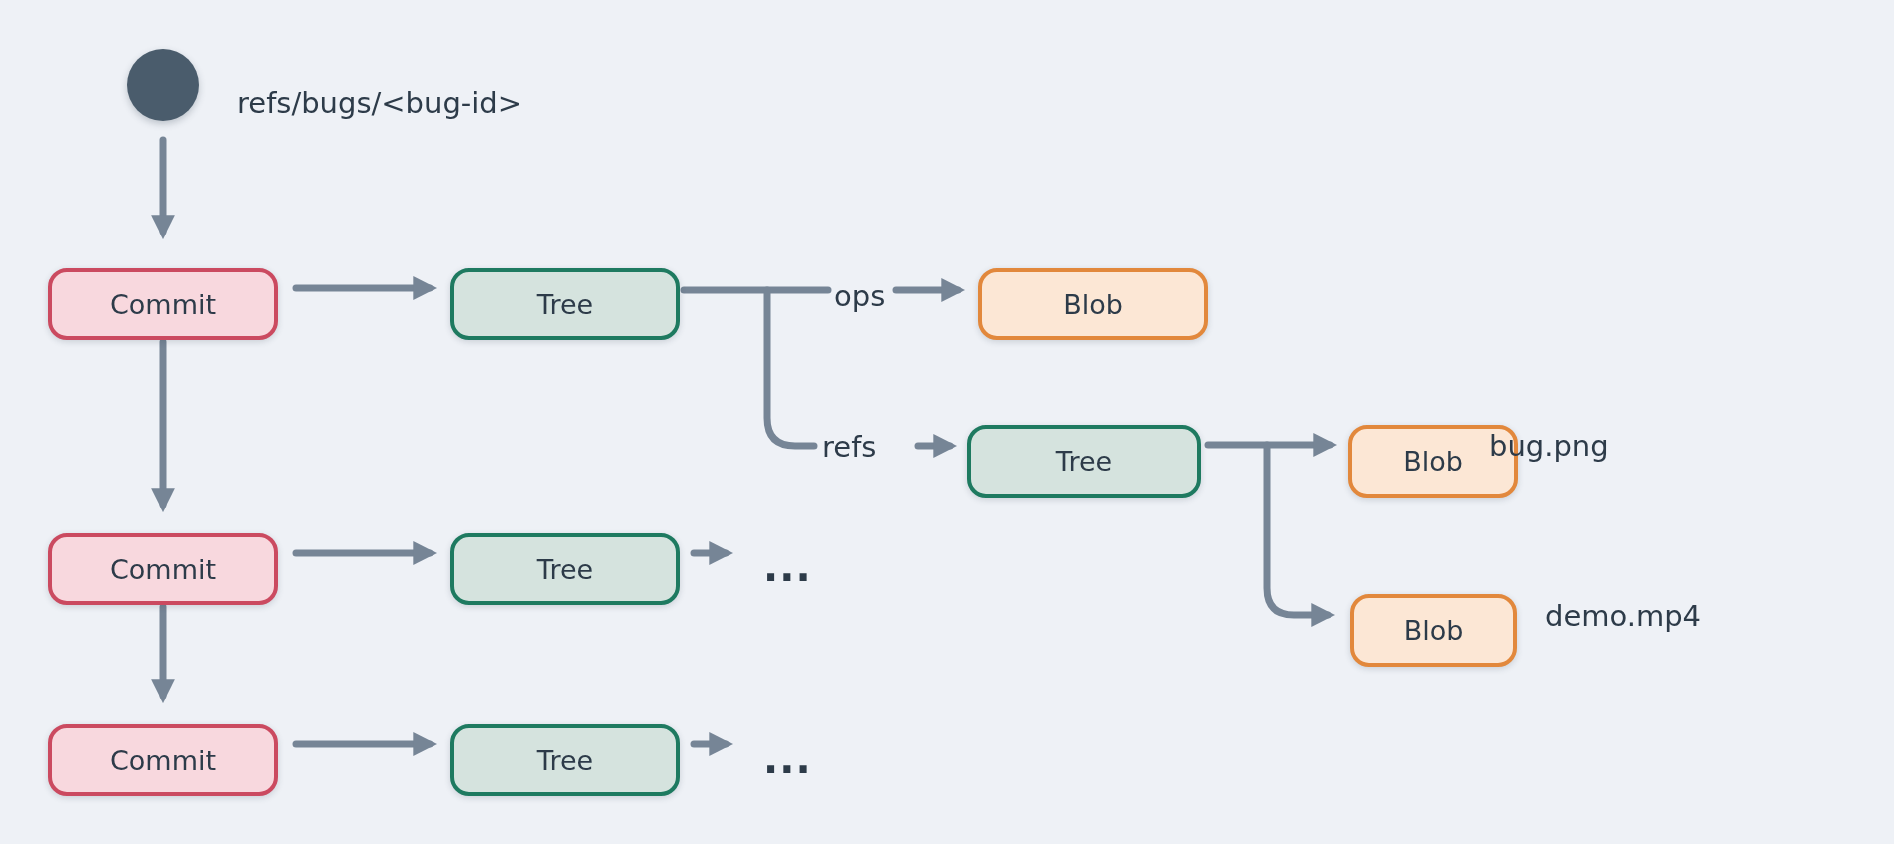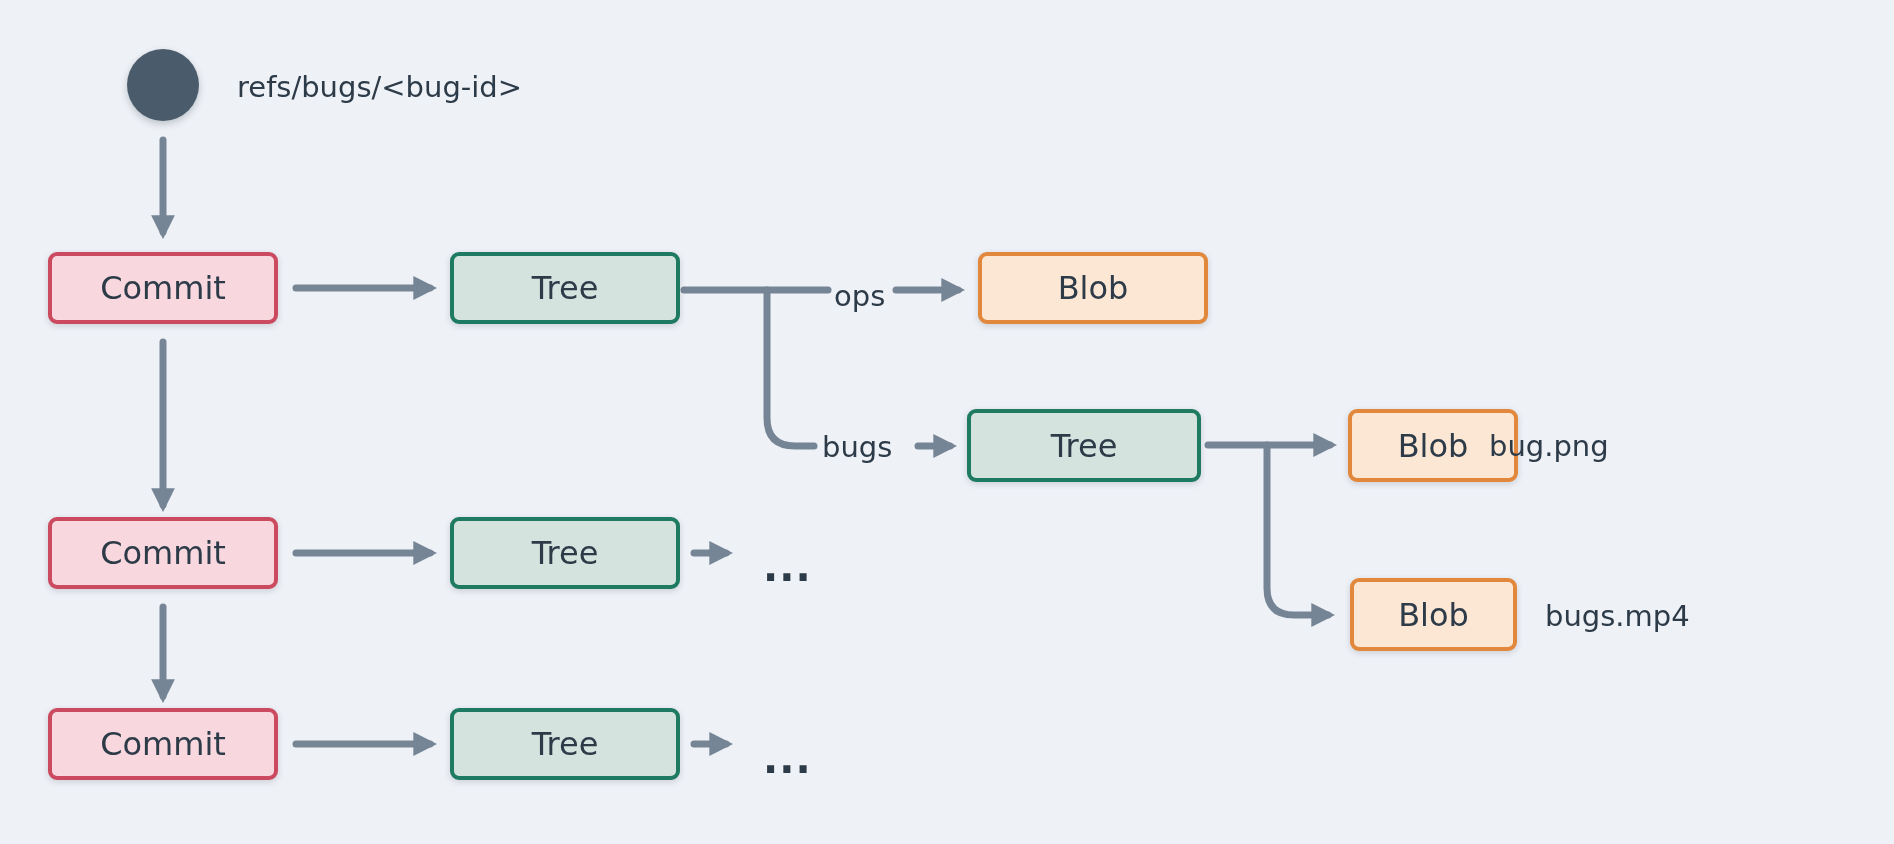--- a/index.html
+++ b/index.html
@@ -49,24 +49,25 @@
     border-radius: 50%;
     background: var(--ref-circle);
     box-shadow: 0 3px 7px rgba(45, 60, 75, 0.25);
   }
   .node {
     position: absolute;
     display: flex;
     align-items: center;
     justify-content: center;
     border: 4px solid;
-    border-radius: 9px;
-    font-size: 32px;
+    border-radius: 19px;
+    font-size: 27px;
     color: var(--ink);
     box-shadow: 0 2px 6px rgba(45, 60, 75, 0.18);
+    margin-top: 16px;
   }
   .node.commit { background: var(--commit-fill); border-color: var(--commit-border); }
   .node.tree   { background: var(--tree-fill);   border-color: var(--tree-border); }
   .node.blob   { background: var(--blob-fill);   border-color: var(--blob-border); }
   .diagram-label {
     position: absolute;
     font-size: 29px;
     color: var(--ink);
     white-space: nowrap;
   }
@@ -105,33 +106,33 @@
     <path class="edge" d="M 163 342 V 505" marker-end="url(#arrowhead)"></path>
     <path class="edge" d="M 296 553 H 430" marker-end="url(#arrowhead)"></path>
     <path class="edge" d="M 694 553 H 726" marker-end="url(#arrowhead)"></path>
 
     <path class="edge" d="M 163 607 V 696" marker-end="url(#arrowhead)"></path>
     <path class="edge" d="M 296 744 H 430" marker-end="url(#arrowhead)"></path>
     <path class="edge" d="M 694 744 H 726" marker-end="url(#arrowhead)"></path>
   </svg>
 
   <div class="ref-circle"></div>
-  <div class="diagram-label" style="left:237px; top:70px;">refs/bugs/&lt;bug-id&gt;</div>
+  <div class="diagram-label" style="left:237px; top:86px;">refs/bugs/&lt;bug-id&gt;</div>
 
   <div class="node commit" style="left:48px; top:252px; width:230px; height:72px;">Commit</div>
   <div class="node tree" style="left:450px; top:252px; width:230px; height:72px;">Tree</div>
   <div class="diagram-label" style="left:834px; top:279px;">ops</div>
   <div class="node blob" style="left:978px; top:252px; width:230px; height:72px;">Blob</div>
 
-  <div class="diagram-label" style="left:822px; top:430px;">bugs</div>
+  <div class="diagram-label" style="left:822px; top:430px;">refs</div>
   <div class="node tree" style="left:967px; top:409px; width:234px; height:73px;">Tree</div>
   <div class="node blob" style="left:1348px; top:409px; width:170px; height:73px;">Blob</div>
   <div class="diagram-label" style="left:1489px; top:429px;">bug.png</div>
   <div class="node blob" style="left:1350px; top:578px; width:167px; height:73px;">Blob</div>
-  <div class="diagram-label" style="left:1545px; top:599px;">bugs.mp4</div>
+  <div class="diagram-label" style="left:1545px; top:599px;">demo.mp4</div>
 
   <div class="node commit" style="left:48px; top:517px; width:230px; height:72px;">Commit</div>
   <div class="node tree" style="left:450px; top:517px; width:230px; height:72px;">Tree</div>
   <div class="ellipsis" style="left:763px; top:544px;">...</div>
 
   <div class="node commit" style="left:48px; top:708px; width:230px; height:72px;">Commit</div>
   <div class="node tree" style="left:450px; top:708px; width:230px; height:72px;">Tree</div>
   <div class="ellipsis" style="left:763px; top:736px;">...</div>
 
 </div>

